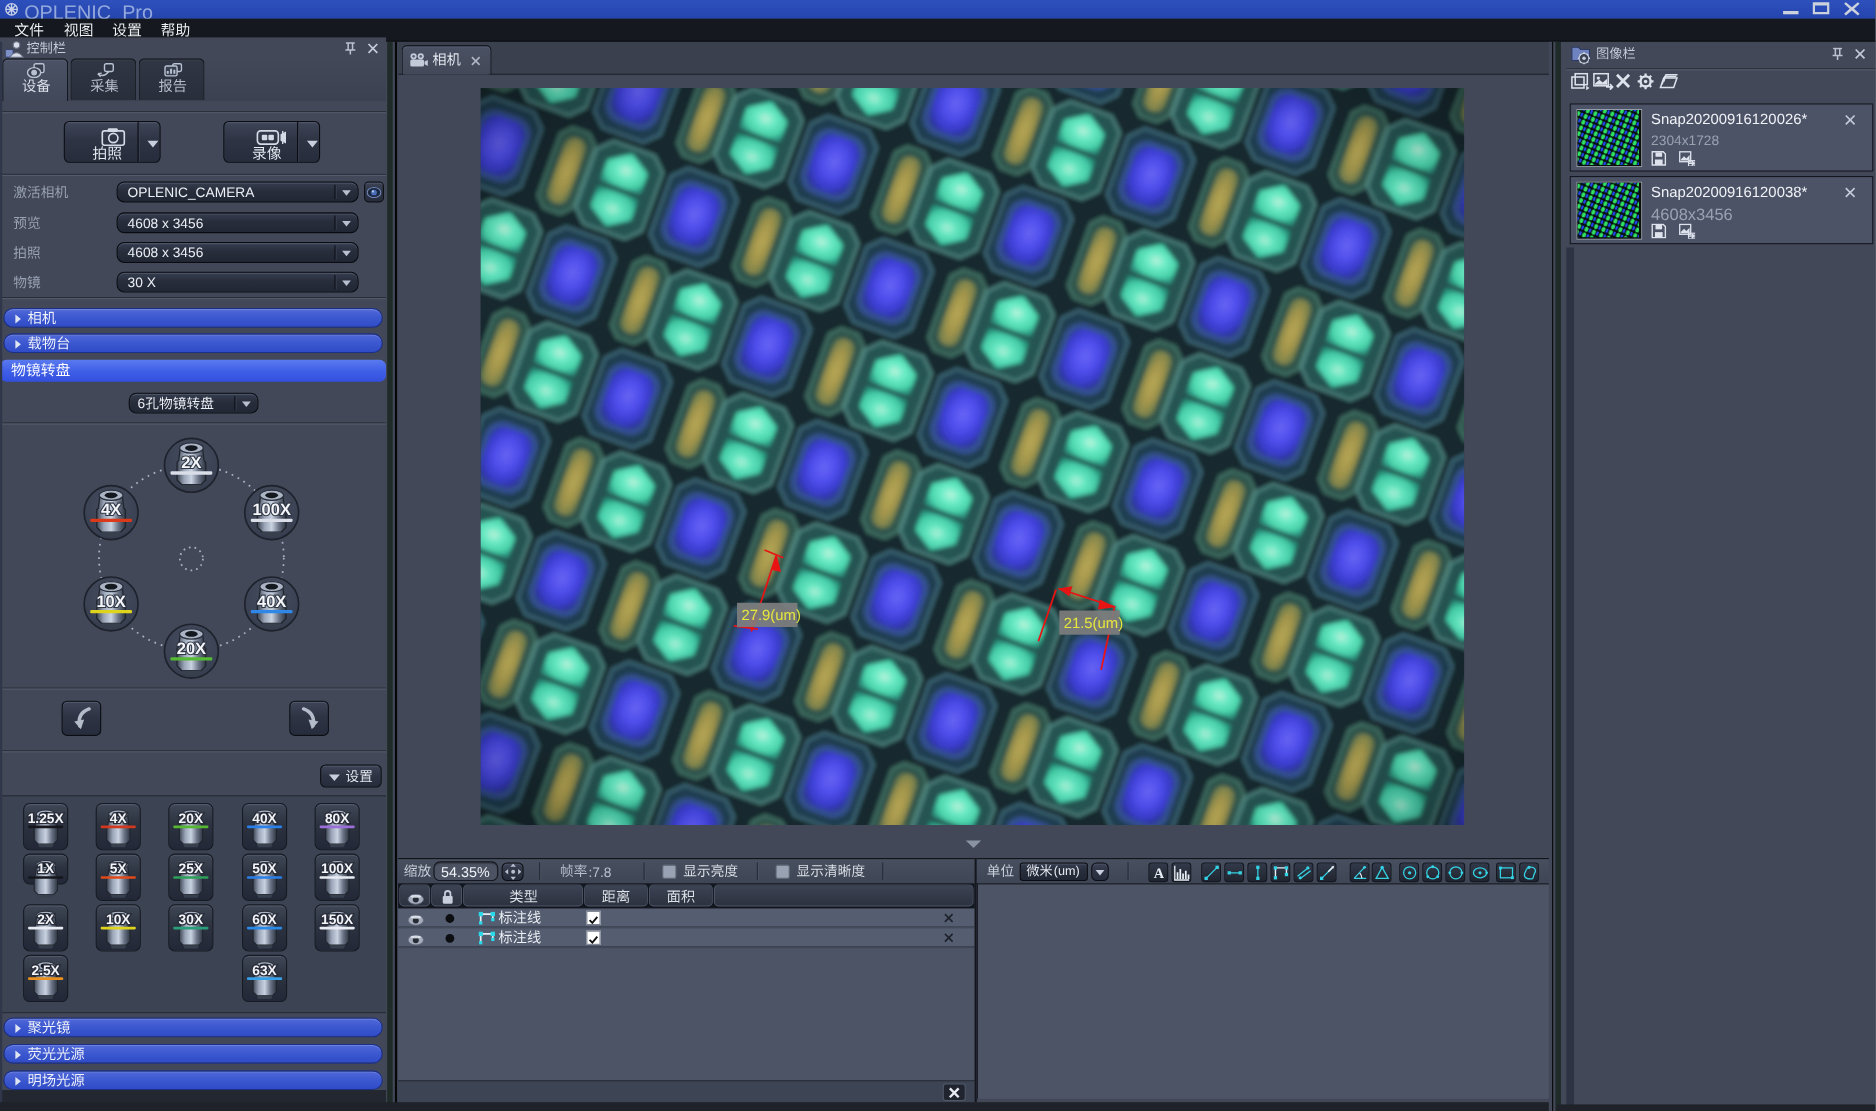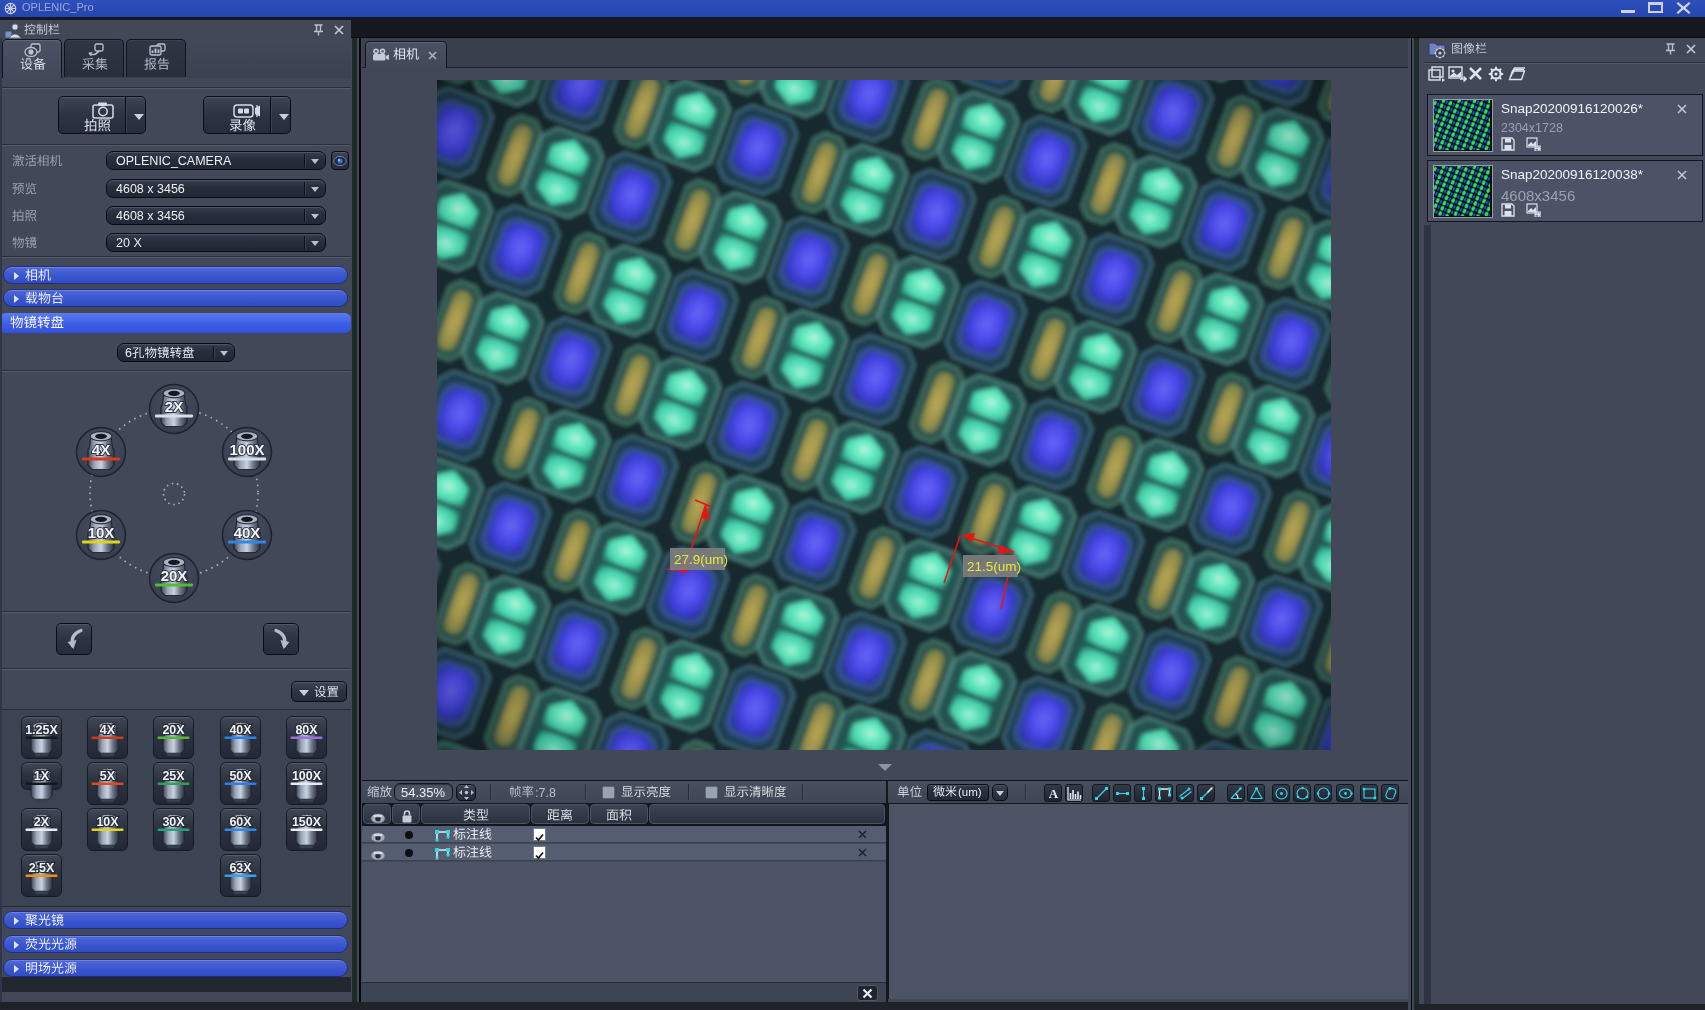--- a/index.html
+++ b/index.html
@@ -26,21 +26,21 @@
  border:1px solid #141822;border-radius:3px}
 </style></head><body>
 <div class="a" style="left:0;top:0;width:1705px;height:17px;background:linear-gradient(#2e50bc,#2545ae)">
  <svg class="a" style="left:4px;top:2px" width="13" height="13" viewBox="0 0 13 13">
   <g stroke="#c7d0e8" stroke-width="1.2" fill="none">
    <circle cx="6.5" cy="6.5" r="5.2"></circle>
    <path d="M6.5 1.3 V11.7 M1.3 6.5 H11.7 M2.8 2.8 L10.2 10.2 M10.2 2.8 L2.8 10.2"></path>
   </g>
       <circle cx="6.5" cy="6.5" r="2" fill="#c7d0e8"></circle>
  </svg>
- <div class="a" style="left:22px;top:1px;font-size:11px;color:#93a8dc">OPLENIC_Pro</div>
+ <div class="a" style="left:22px;top:1px;font-size:18px;color:#93a8dc">OPLENIC_Pro</div>
  <div class="a" style="left:1621px;top:10px;width:14px;height:3px;background:#ccd2dd"></div>
  <div class="a" style="left:1648px;top:2px;width:15px;height:11px;border:2px solid #ccd2dd;border-top-width:3px"></div>
  <svg class="a" style="left:1676px;top:1px" width="15" height="14" viewBox="0 0 15 14">
   <path d="M2 1 L7.5 5.5 L13 1 L14.5 2.5 L9.5 7 L14.5 11.5 L13 13 L7.5 8.5 L2 13 L0.5 11.5 L5.5 7 L0.5 2.5 Z" fill="#ccd2dd"></path>
  </svg>
 </div>
 <div class="a" style="left:0;top:17px;width:1705px;height:21px;background:#15181e;border-bottom:1px solid #090b0e">
     <div class="lbl" style="left:13px;top:3px"><svg class="k" width="27" height="16" viewBox="0 0 27 16">
         <g fill="#f0f2f5" transform="translate(0,12.2) scale(0.0135,-0.0135)">
           <use href="#u6587"></use>
@@ -59,21 +59,21 @@
           <use href="#u7f6e" x="1000"></use>
         </g>
       </svg></div>
     <div class="lbl" style="left:146px;top:3px"><svg class="k" width="27" height="16" viewBox="0 0 27 16">
         <g fill="#f0f2f5" transform="translate(0,12.2) scale(0.0135,-0.0135)">
           <use href="#u5e2e"></use>
           <use href="#u52a9" x="1000"></use>
         </g>
       </svg></div>
   </div>
-<div class="a" style="left:0;top:20px;width:351px;height:972px;background:#424857">
+<div class="a" style="left:0;top:34px;width:351px;height:972px;background:#424857">
     <svg class="a" style="left:5px;top:3px" width="17" height="16" viewBox="0 0 17 16">
  <rect x="0" y="8" width="7" height="7" fill="#7d90c8" stroke="#39436b"></rect>
  <circle cx="10" cy="4" r="3" fill="#d8dde8" stroke="#6a7288"></circle>
  <path d="M4 15 Q10 7 16 15 Z" fill="#d8dde8" stroke="#6a7288"></path>
 </svg>
     <div class="lbl" style="left:24px;top:3px"><svg class="k" width="36" height="14" viewBox="0 0 36 14">
         <g fill="#c6cddb" transform="translate(0,10.8) scale(0.0120,-0.0120)">
           <use href="#u63a7"></use>
           <use href="#u5236" x="1000"></use>
           <use href="#u680f" x="2000"></use>
@@ -206,21 +206,21 @@
       <div class="sep"></div>
       <div class="ar"></div>
     </div>
     <div class="lbl" style="left:12px;top:216px"><svg class="k" width="25" height="15" viewBox="0 0 25 15">
         <g fill="#9aa3b5" transform="translate(0,11.2) scale(0.0125,-0.0125)">
           <use href="#u7269"></use>
           <use href="#u955c" x="1000"></use>
         </g>
       </svg></div>
     <div class="dd" style="left:106px;top:213px;width:220px;height:19px">
-      <div class="lbl" style="left:9px;top:2px;font-size:12.5px;color:#eceff5">20 X</div>
+      <div class="lbl" style="left:9px;top:2px;font-size:12.5px;color:#eceff5">30 X</div>
       <div class="sep"></div>
       <div class="ar"></div>
     </div>
     <div class="btn" style="left:331px;top:131px;width:18px;height:19px;border-radius:4px">
  <svg class="a" style="left:1px;top:3px" width="14" height="12" viewBox="0 0 14 12">
   <ellipse cx="7" cy="6" rx="6.2" ry="4.6" fill="#1c2840" stroke="#6f87b8" stroke-width="1"></ellipse>
   <circle cx="7" cy="6" r="2.6" fill="#4a6fb8"></circle>
         <circle cx="6" cy="5" r="1" fill="#b8ccf0"></circle>
       </svg>
     </div>

